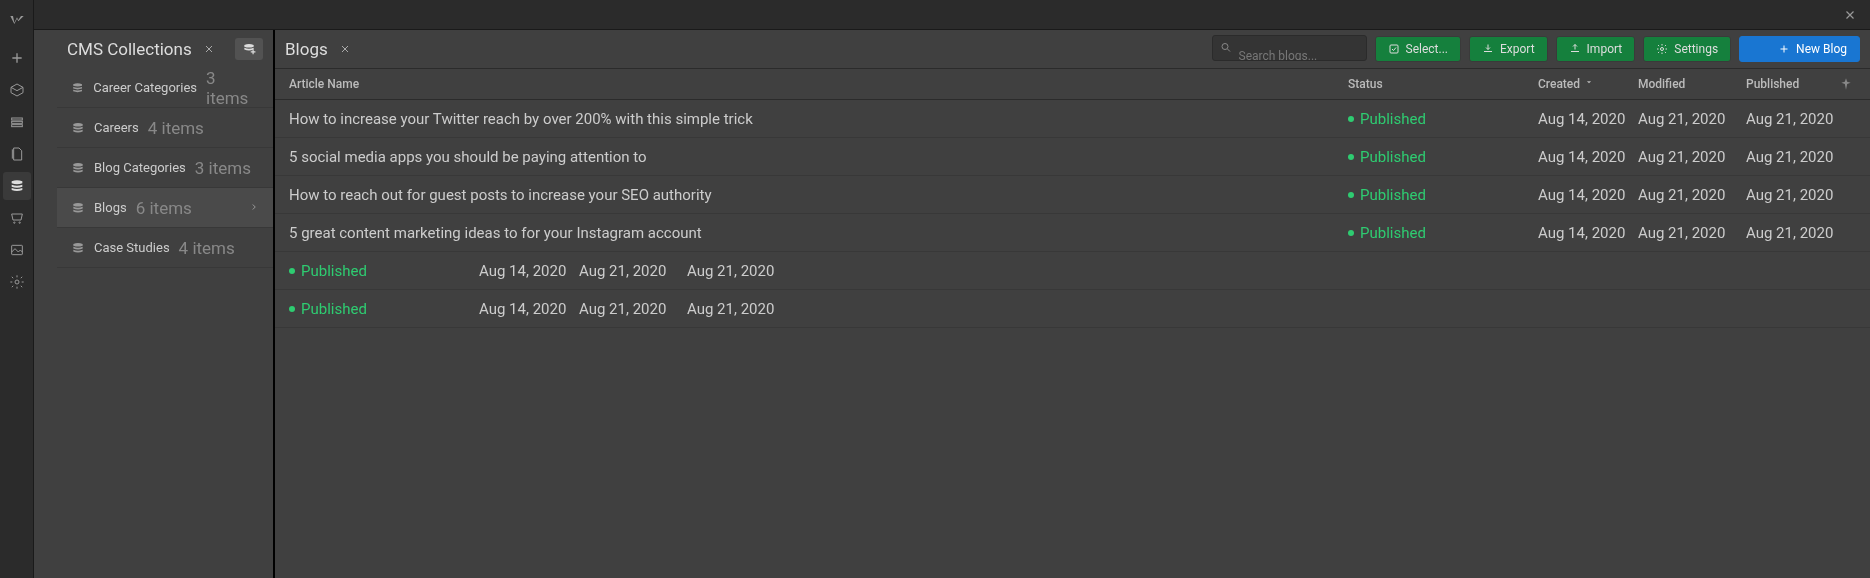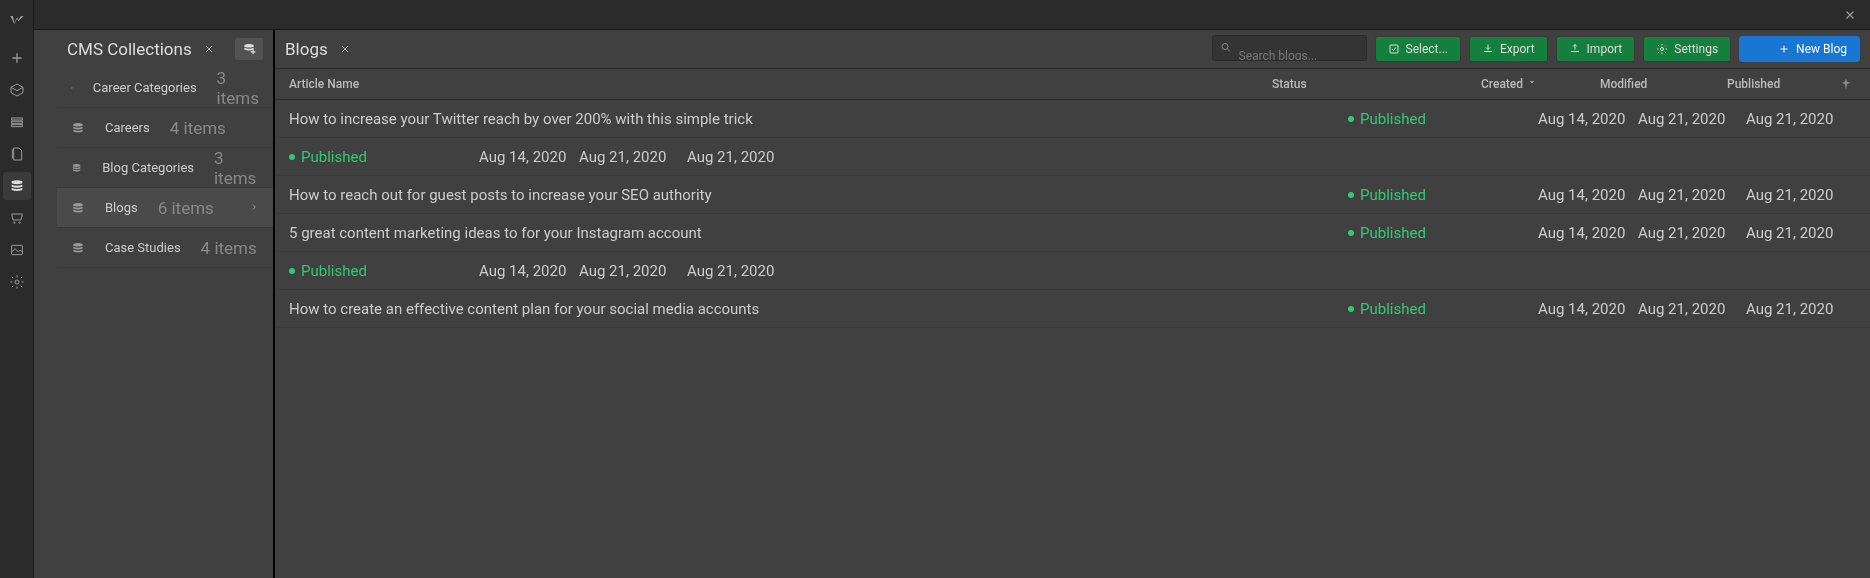--- a/index.html
+++ b/index.html
@@ -12,39 +12,39 @@
     .logo { margin-bottom: 6px; }
     .main { flex: 1; display: flex; flex-direction: column; }
     .topbar { height: 30px; background: #2b2b2b; border-bottom: 1px solid #1a1a1a; display: flex; align-items: center; justify-content: flex-end; padding: 0 10px; }
     .topbar .close-x { color: #999; cursor: pointer; width: 20px; height: 20px; display: flex; align-items: center; justify-content: center; }
     .content { flex: 1; display: flex; background: #404040; }
     .collections-panel { width: 241px; display: flex; flex-direction: column; border-right: 2px solid #000000; padding-left: 23px; }
     .panel-header { height: 38px; display: flex; align-items: center; padding: 0 10px; font-size: 17px; font-weight: 400; color: #ddd; gap: 8px; }
     .panel-header .close-btn { width: 18px; height: 18px; display: flex; align-items: center; justify-content: center; color: #aaa; cursor: pointer; }
     .panel-header .add-btn { margin-left: auto; width: 28px; height: 22px; background: #525252; border-radius: 3px; display: flex; align-items: center; justify-content: center; color: #ddd; cursor: pointer; }
     .collection-list { flex: 1; }
-    .collection-item { height: 40px; display: flex; align-items: center; padding: 0 14px; gap: 20px; border-bottom: 1px solid #383838; cursor: pointer; color: #ccc; }
+    .collection-item { height: 40px; display: flex; align-items: center; padding: 0 14px; gap: 9px; border-bottom: 1px solid #383838; cursor: pointer; color: #ccc; }
     .collection-item.selected { background: #4a4a4a; }
     .collection-item .coll-icon { width: 14px; height: 14px; color: #999; }
     .collection-item .name { flex: 0 0 auto; }
     .collection-item .count { color: #888; font-size: 17px; }
     .collection-item .chevron { margin-left: auto; color: #aaa; }
     .detail-panel { flex: 1; display: flex; flex-direction: column; background: #404040; }
     .detail-header { height: 38px; display: flex; align-items: center; padding: 0 10px; gap: 8px; }
     .detail-header .title { font-size: 17px; color: #ddd; }
     .detail-header .close-btn { width: 18px; height: 18px; display:flex; align-items:center; justify-content:center; color:#aaa; cursor:pointer; }
     .detail-header .spacer { flex: 1; }
     .search-wrap { position: relative; }
     .search-wrap .s-icon { position: absolute; left: 8px; top: 50%; transform: translateY(-50%); color: #888; }
     .search { background: #343434; border: 1px solid #2b2b2b; border-radius: 3px; height: 26px; width: 155px; padding: 16px 8px 0 26px; color: #ccc; font-size: 12px; outline: none; }
     .search::placeholder { color: #777; }
     .btn { height: 26px; padding: 0 12px; background: #15803d; border: 1px solid #3a3a3a; border-radius: 3px; color: #ddd; display: flex; align-items: center; gap: 6px; cursor: pointer; font-size: 12px; }
     .btn svg { width: 12px; height: 12px; }
     .btn.primary { background: #1976d2; border-color: #1976d2; color: #fff; padding-left: 38px; }
-    .table-header { height: 32px; display: flex; align-items: center; padding: 0 14px; font-size: 12px; color: #bbb; font-weight: 500; border-top: 1px solid #2b2b2b; border-bottom: 1px solid #2b2b2b; background: #404040; gap: 19px; }
+    .table-header { height: 32px; display: flex; align-items: center; padding: 0 14px; font-size: 12px; color: #bbb; font-weight: 500; border-top: 1px solid #2b2b2b; border-bottom: 1px solid #2b2b2b; background: #404040; }
     .col-name { flex: 1; }
     .col-status { width: 190px; }
     .col-created { width: 100px; display:flex; align-items:flex-start; gap:4px; }
     .col-modified { width: 108px; }
     .col-published { width: 90px; }
     .col-pin { width: 20px; display:flex; align-items:center; justify-content:center; color:#888; }
     .table-body { flex: 1; overflow-y: auto; }
     .row { height: 38px; display: flex; align-items: center; padding: 0 14px; border-bottom: 1px solid #383838; font-size: 15px; color: #ccc; }
     .row .col-status { display: flex; align-items: center; gap: 6px; color: #2ecc71; }
     .status-dot { width: 6px; height: 6px; border-radius: 50%; background: #2ecc71; }
@@ -244,20 +244,21 @@
         <div class="table-body">
             <div class="row">
               <div class="col-name">How to increase your Twitter reach by over 200% with this simple trick</div>
               <div class="col-status"><span class="status-dot"></span>Published</div>
               <div class="col-created">Aug 14, 2020</div>
               <div class="col-modified">Aug 21, 2020</div>
               <div class="col-published">Aug 21, 2020</div>
               <div class="col-pin"></div>
             </div>
             <div class="row">
+              <div class="col-name">5 social media apps you should be paying attention to</div>
               <div class="col-status"><span class="status-dot"></span>Published</div>
               <div class="col-created">Aug 14, 2020</div>
               <div class="col-modified">Aug 21, 2020</div>
               <div class="col-published">Aug 21, 2020</div>
               <div class="col-pin"></div>
             </div>
             <div class="row">
               <div class="col-name">How to reach out for guest posts to increase your SEO authority</div>
               <div class="col-status"><span class="status-dot"></span>Published</div>
               <div class="col-created">Aug 14, 2020</div>
@@ -274,21 +275,20 @@
               <div class="col-pin"></div>
             </div>
             <div class="row">
               <div class="col-status"><span class="status-dot"></span>Published</div>
               <div class="col-created">Aug 14, 2020</div>
               <div class="col-modified">Aug 21, 2020</div>
               <div class="col-published">Aug 21, 2020</div>
               <div class="col-pin"></div>
             </div>
             <div class="row">
-              <div class="col-name">How to create an effective content plan for your social media accounts</div>
               <div class="col-status"><span class="status-dot"></span>Published</div>
               <div class="col-created">Aug 14, 2020</div>
               <div class="col-modified">Aug 21, 2020</div>
               <div class="col-published">Aug 21, 2020</div>
               <div class="col-pin"></div>
             </div>
           </div>
       </div>
     </div>
   </div>

